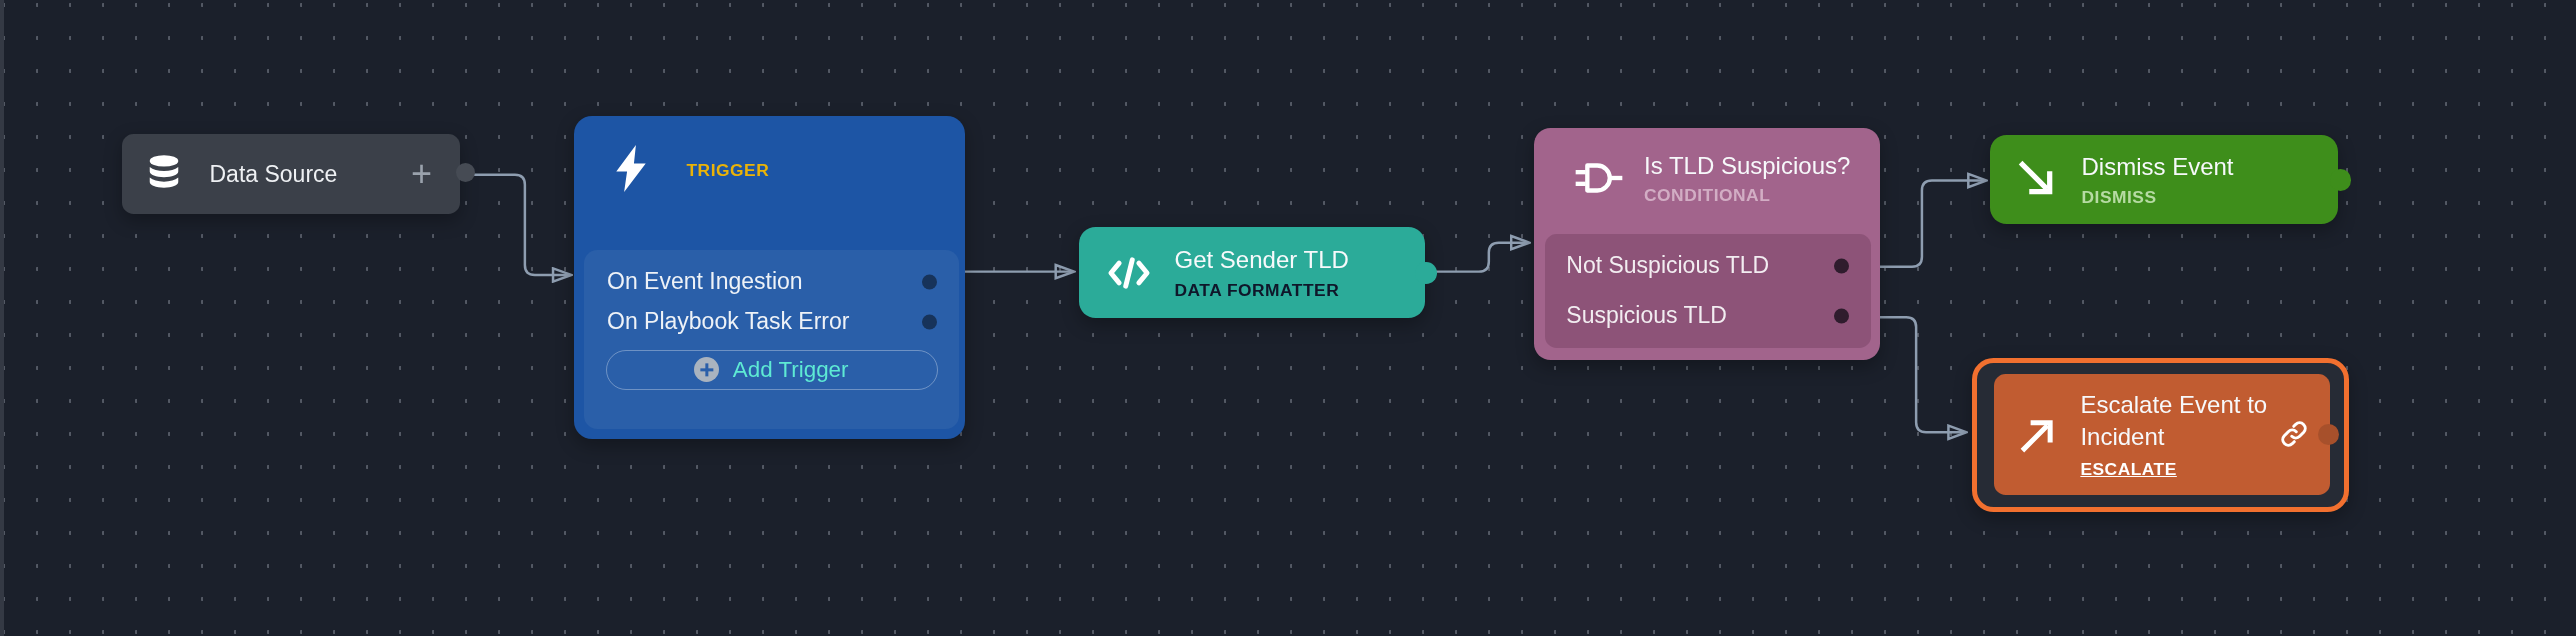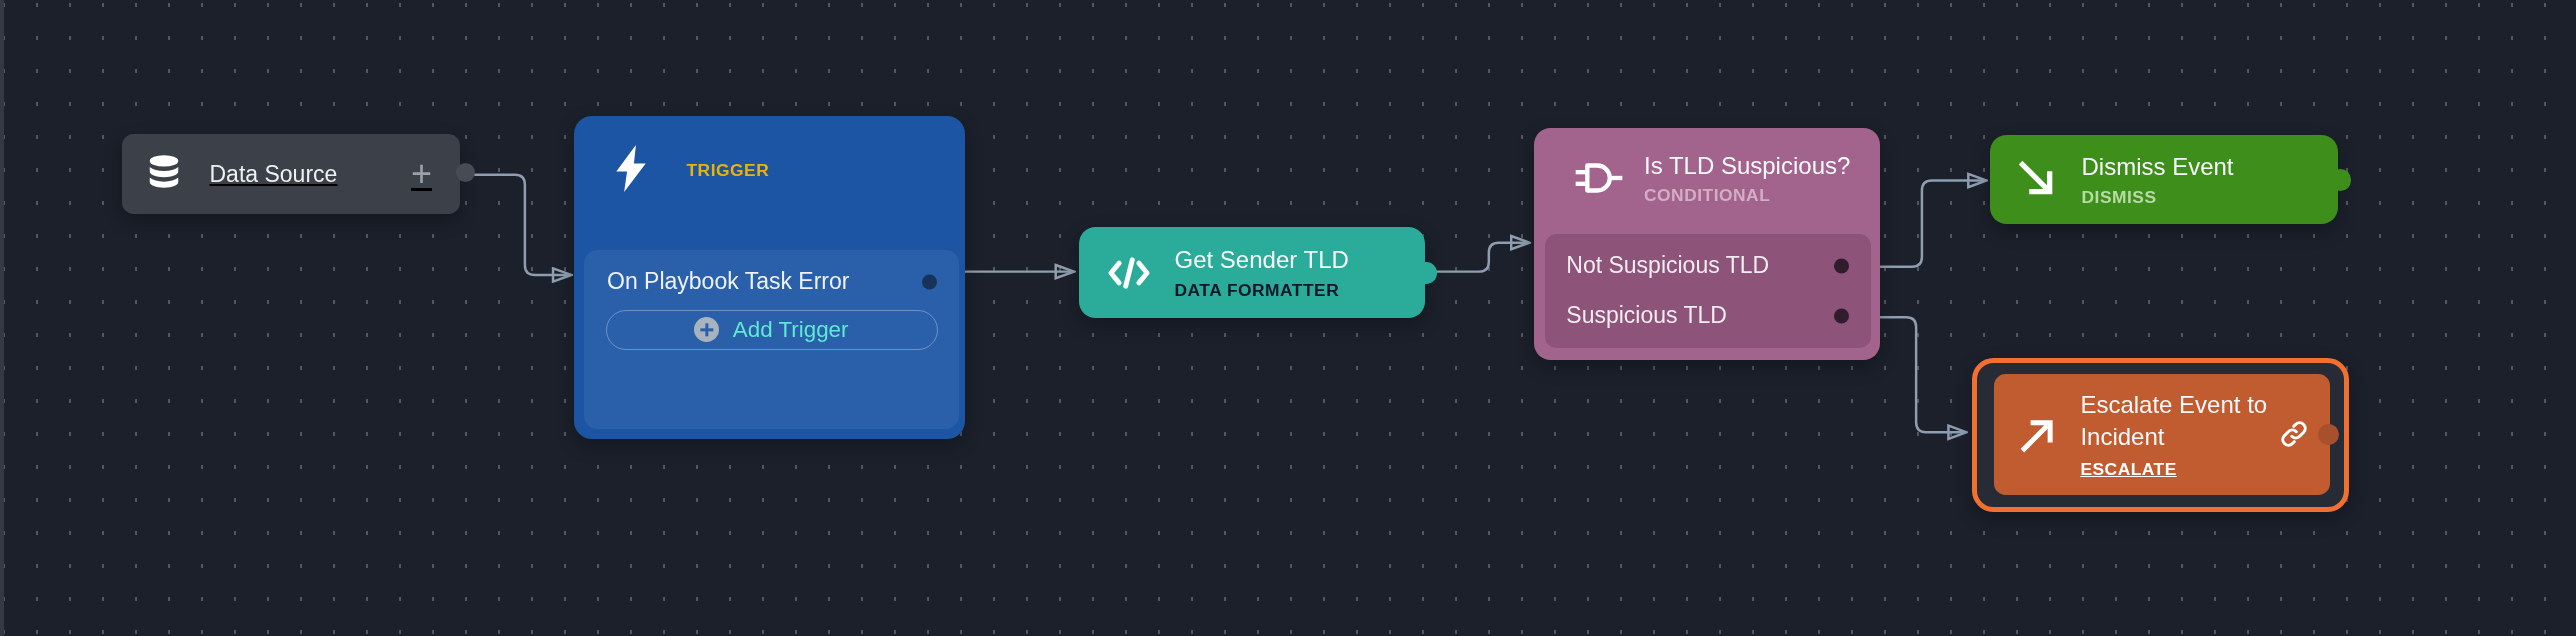--- a/index.html
+++ b/index.html
@@ -27,21 +27,21 @@
 
   
   .port { position: absolute; border-radius: 50%; }
   .out-port { width: 21.5px; height: 21.5px; }
   .row-port { width: 15px; height: 15px; top: 50%; transform: translateY(-50%); }
 
   
   .data-source {
     left: 122px; top: 134px; width: 338px; height: 80px;
     background: #3b4049; border-radius: 11.6px;
-    display: flex; align-items: center; padding: 0 28px 0 23px; text-decoration: underline;
+    display: flex; align-items: center; padding: 0 28px 0 23px;
   }
   .data-source .ds-icon { width: 38px; height: 45px; flex: 0 0 auto; display: flex; align-items: center; }
   .data-source .ds-label { margin-left: 26.5px; font-size: 23px; color: #eef0f3; flex: 1; }
   .data-source .ds-plus { font-size: 36px; font-weight: 300; color: #9aa2ac; line-height: 1; cursor: pointer; }
   .data-source .out-port { background: #464b54; right: -15px; top: 29px; width: 19px; height: 19px; }
 
   
   .hdr { display: flex; align-items: center; }
   .hdr .hdr-icon { flex: 0 0 auto; }
   .title { font-size: 24px; font-weight: 500; color: #f7f9fb; line-height: 1.34; }
@@ -169,20 +169,24 @@
         <svg class="icon-svg" viewBox="0 0 24 26" fill="#ffffff">
           <path d="M14.5 1 L4.5 14.5 h5.5 L8.5 25 L19.5 10.5 h-6 Z"></path>
         </svg>
       </span>
       <div>
         <div class="subtype">TRIGGER</div>
       </div>
     </div>
     <div class="inner-panel">
       <div class="t-row">
+        <span class="row-label">On Event Ingestion</span>
+        <span class="port row-port"></span>
+      </div>
+      <div class="t-row">
         <span class="row-label">On Playbook Task Error</span>
         <span class="port row-port"></span>
       </div>
       <div class="add-trigger-btn">
         <span class="plus-circle"></span>
         <span class="btn-label">Add Trigger</span>
       </div>
     </div>
   </div>
 

